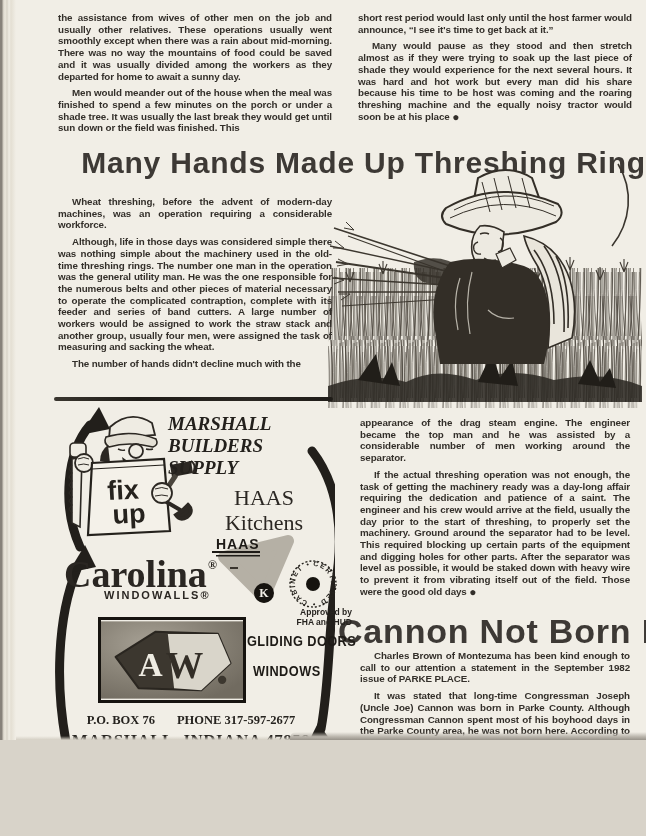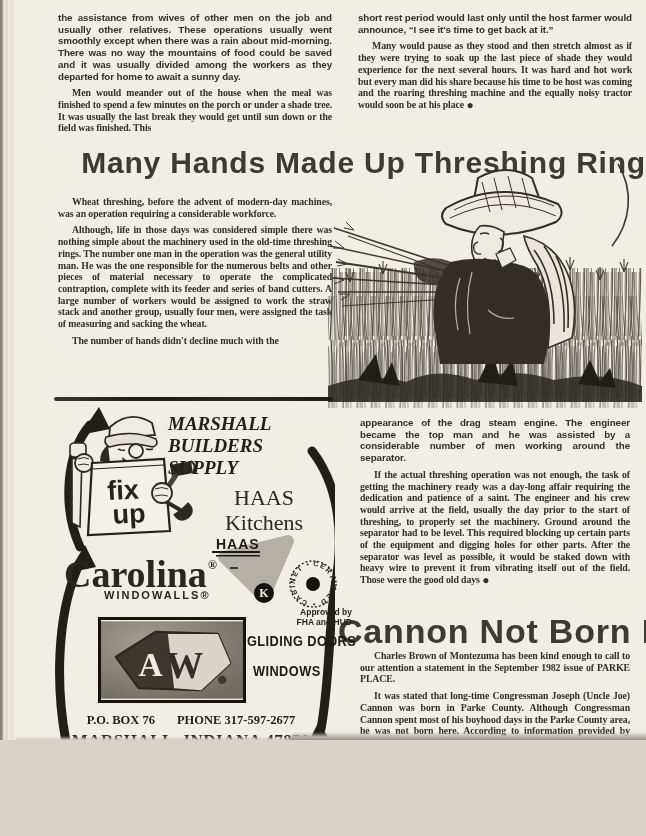--- a/index.html
+++ b/index.html
@@ -15,21 +15,21 @@
   .edge-bottom{position:absolute;bottom:0;left:290px;right:0;height:8px;z-index:5;
     background:linear-gradient(180deg,rgba(0,0,0,0) 0,#b9b4ab 60%,#98938a 100%);border-radius:6px 0 0 0;}
   .edge-bottom-left{position:absolute;bottom:0;left:0;width:300px;height:4px;z-index:4;
     background:linear-gradient(180deg,rgba(0,0,0,0),#d4cfc4);}
 
   
   .copy{position:absolute;font-size:9.8px;line-height:11.7px;font-weight:700;
     text-align:justify;letter-spacing:-0.1px;color:#332f2a;}
   .copy p{margin:0;}
   .copy p + p{margin-top:5px;}
-  .copy p.indent{text-indent:14px;font-family:Liberation Serif, serif;}
+  .copy p.indent{text-indent:14px;}
   .endmark{font-size:12px;line-height:1;vertical-align:-1px;}
 
   .headline{position:absolute;font-weight:700;color:#3d3935;letter-spacing:0.8px;
     white-space:nowrap;}
   .headline.main{left:0;right:0;top:146px;text-align:right;font-size:30px;}
   .headline.cannon{left:338px;width:300px;top:612px;text-align:center;font-size:34px;}
 
   .illus{position:absolute;left:328px;top:150px;width:314px;height:262px;}
 
   

